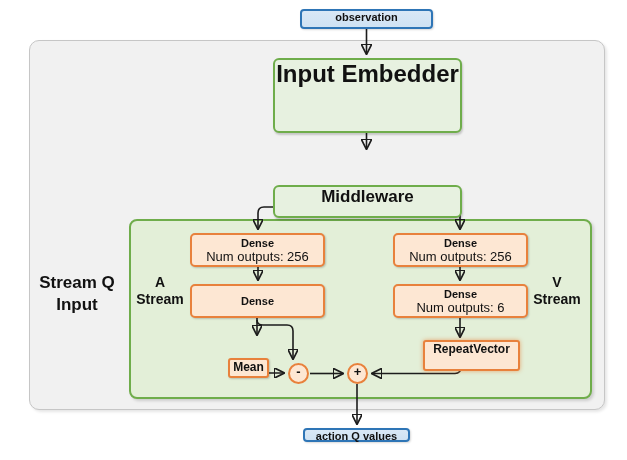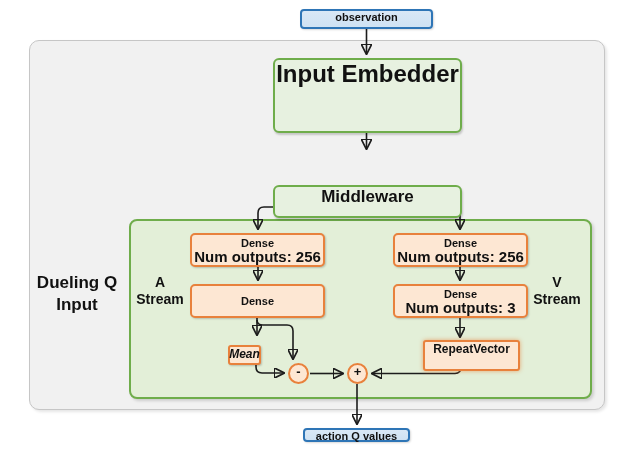--- a/index.html
+++ b/index.html
@@ -63,21 +63,21 @@
     font-weight: bold;
     font-size: 11px;
   }
   .orange-box {
     background: #fde7d3;
     border: 2px solid #e8813c;
     border-radius: 5px;
     box-shadow: 1px 1px 2px rgba(0,0,0,0.20);
   }
   .dense-title { font-weight: bold; font-size: 11px; }
-  .dense-sub { font-size: 15px; font-weight: bold; }
+  .dense-sub { font-size: 13px; }
   .small-op {
     font-weight: bold;
     font-size: 12px;
     border-radius: 3px;
   }
   .op-circle {
     width: 21px; height: 21px;
     border-radius: 50%;
     background: #fde7d3;
     border: 2px solid #e8813c;
@@ -111,21 +111,21 @@
 </head>
 <body>
 
 <div class="stage">
 
   <div class="abs outer-group"></div>
 
   <div class="abs head-group"></div>
 
   <div class="abs float-label big-label" style="left:20px; top:272px; width:114px;">
-    <div>Dueling Q</div>
+    <div>Stream Q</div>
     <div>Input</div>
   </div>
   <div class="abs float-label stream-label" style="left:130px; top:274px; width:60px;">
     <div>A</div>
     <div>Stream</div>
   </div>
   <div class="abs float-label stream-label" style="left:527px; top:274px; width:60px;">
     <div>V</div>
     <div>Stream</div>
   </div>
@@ -172,24 +172,24 @@
     <span class="dense-title">Dense</span>
   </div>
 
   <div class="abs node node-col orange-box" style="left:393px; top:233px; width:135px; height:34px;">
     <span class="dense-title">Dense</span>
     <span class="dense-sub">Num outputs: 256</span>
   </div>
 
   <div class="abs node node-col orange-box" style="left:393px; top:284px; width:135px; height:34px;">
     <span class="dense-title">Dense</span>
-    <span class="dense-sub">Num outputs: 3</span>
-  </div>
-
-  <div class="abs node orange-box small-op" style="left:228px; top:345px; width:33px; height:20px;font-style:italic;">
+    <span class="dense-sub">Num outputs: 6</span>
+  </div>
+
+  <div class="abs node orange-box small-op" style="left:228px; top:358px; width:41px; height:20px;">
     <span>Mean</span>
   </div>
 
   <div class="abs node orange-box small-op" style="left:423px; top:340px; width:97px; height:31px; box-shadow:0 0 4px rgba(232,129,60,0.65);">
     <span>RepeatVector</span>
   </div>
 
   <div class="abs node op-circle" style="left:288px; top:363px;">
     <span>-</span>
   </div>

